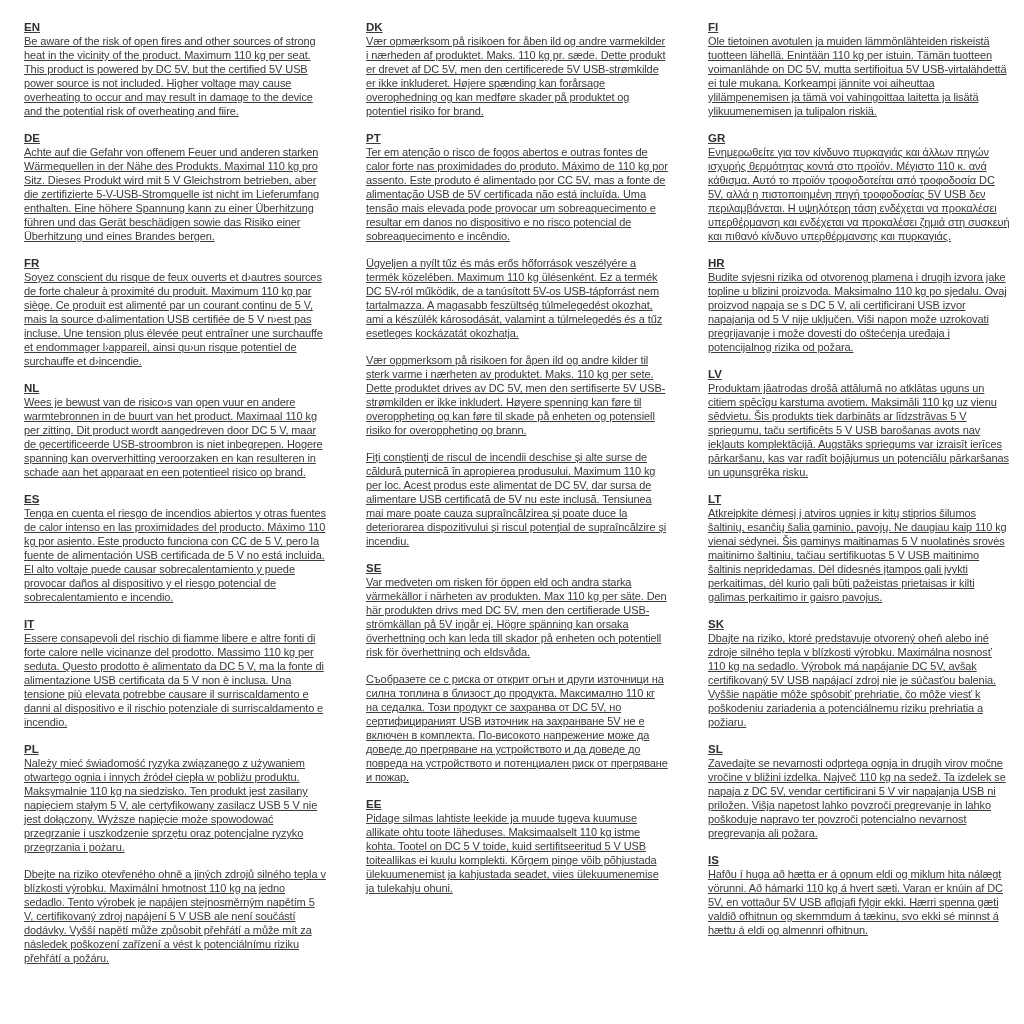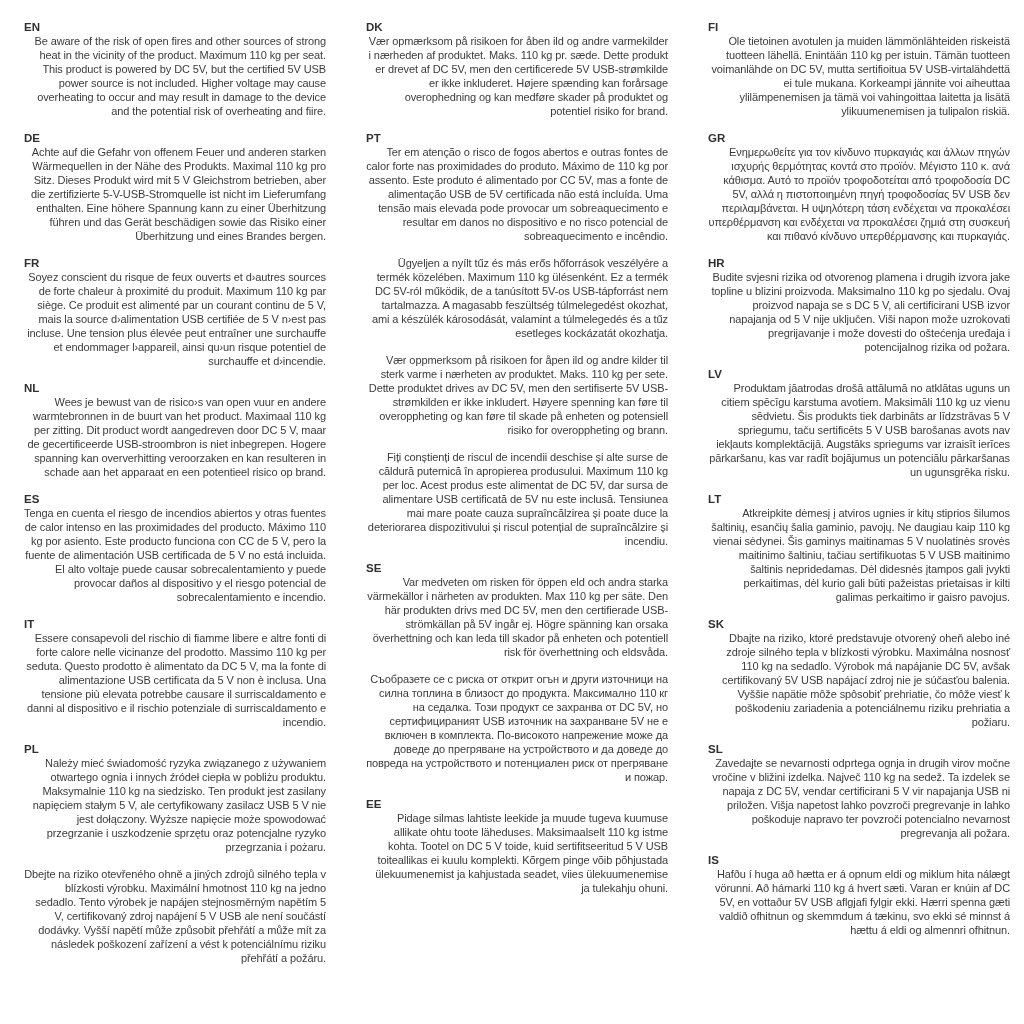--- a/index.html
+++ b/index.html
@@ -16,40 +16,41 @@
   }
   .page {
     box-sizing: border-box;
     width: 1024px;
     height: 1024px;
     padding: 20px 14px 10px 24px;
     display: grid;
     grid-template-columns: 302px 302px 302px;
     column-gap: 40px;
     align-content: start;
+    text-decoration: underline;
   }
   .column {
     display: block;
   }
   .section {
     margin: 0 0 13px 0;
   }
   .lang-code {
     font-weight: 700;
     font-size: 11.5px;
     line-height: 14px;
     color: #303030;
   }
   .warning-text {
     margin: 0;
     font-size: 11px;
     line-height: 14px;
     letter-spacing: -0.1px;
     color: #3b3b3b;
-    text-align: right;
+    text-align: left;
   }
 </style>
 </head>
 <body>
 
 <div class="page">
 
   <div class="column">
     <div class="section">
       <div class="lang-code">EN</div>

